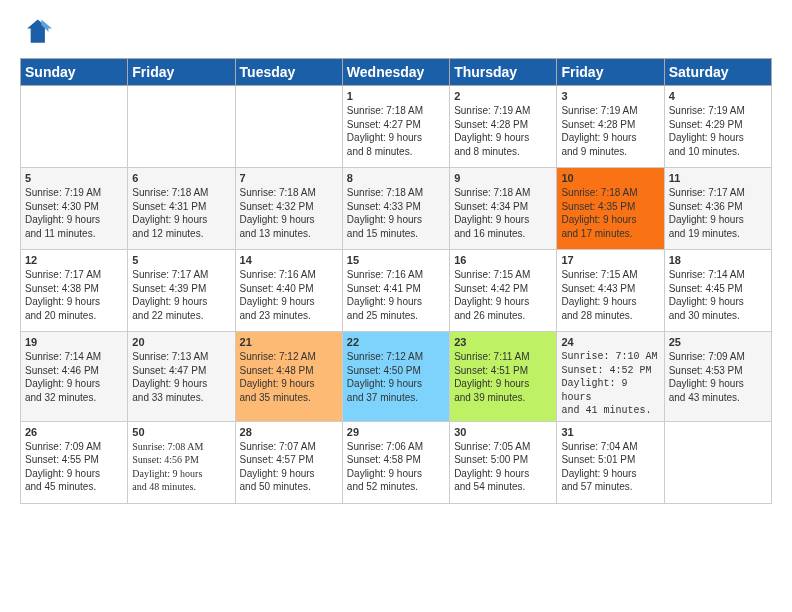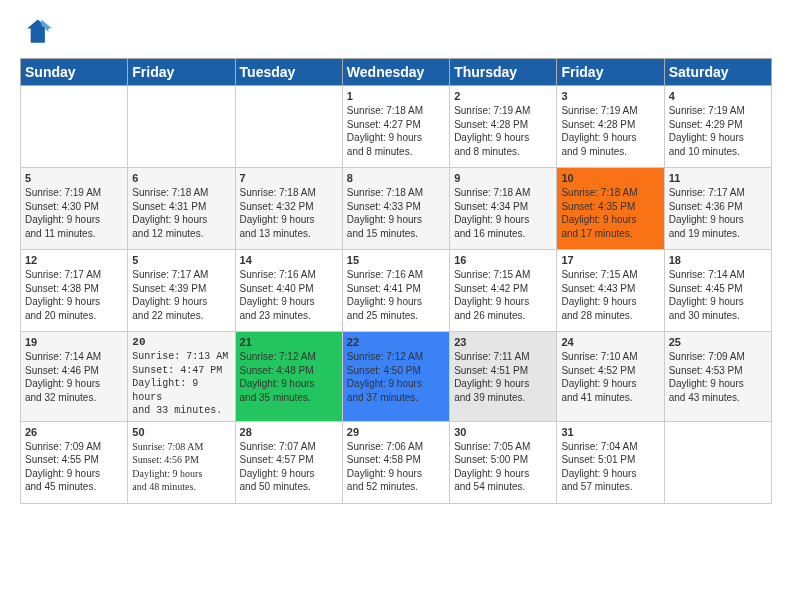--- a/index.html
+++ b/index.html
@@ -268,51 +268,51 @@
           </td>
         </tr>
         <tr>
           <td style="background: rgb(245, 245, 245);">
             <div class="day-number">19</div>
             <div class="cell-content" style="white-space: pre-line;">Sunrise: 7:14 AM
 Sunset: 4:46 PM
 Daylight: 9 hours
 and 32 minutes.</div>
           </td>
-          <td style="background: rgb(245, 245, 245); font-family: Liberation Mono, monospace;">
+          <td style="background: rgb(245, 245, 245);">
             <div class="day-number">20</div>
             <div class="cell-content" style="white-space: pre-line;">Sunrise: 7:13 AM
 Sunset: 4:47 PM
 Daylight: 9 hours
 and 33 minutes.</div>
           </td>
-          <td style="background: #22c55e;">
+          <td style="background: #fdba74;">
             <div class="day-number">21</div>
             <div class="cell-content" style="white-space: pre-line;">Sunrise: 7:12 AM
 Sunset: 4:48 PM
 Daylight: 9 hours
 and 35 minutes.</div>
           </td>
-          <td style="background: #3b82f6;">
+          <td style="background: #7dd3fc;">
             <div class="day-number">22</div>
             <div class="cell-content" style="white-space: pre-line;">Sunrise: 7:12 AM
 Sunset: 4:50 PM
 Daylight: 9 hours
 and 37 minutes.</div>
           </td>
-          <td style="background: #e5e5e5;">
+          <td style="background: #bef264;">
             <div class="day-number">23</div>
             <div class="cell-content" style="white-space: pre-line;">Sunrise: 7:11 AM
 Sunset: 4:51 PM
 Daylight: 9 hours
 and 39 minutes.</div>
           </td>
           <td style="background: rgb(245, 245, 245);">
             <div class="day-number">24</div>
-            <div class="cell-content" style="white-space: pre-line;">Sunrise: 7:10 AM
+            <div class="cell-content" style="white-space: pre-line; font-family: Liberation Mono, monospace;">Sunrise: 7:10 AM
 Sunset: 4:52 PM
 Daylight: 9 hours
 and 41 minutes.</div>
           </td>
           <td style="background: rgb(245, 245, 245);">
             <div class="day-number">25</div>
             <div class="cell-content" style="white-space: pre-line;">Sunrise: 7:09 AM
 Sunset: 4:53 PM
 Daylight: 9 hours
 and 43 minutes.</div>

